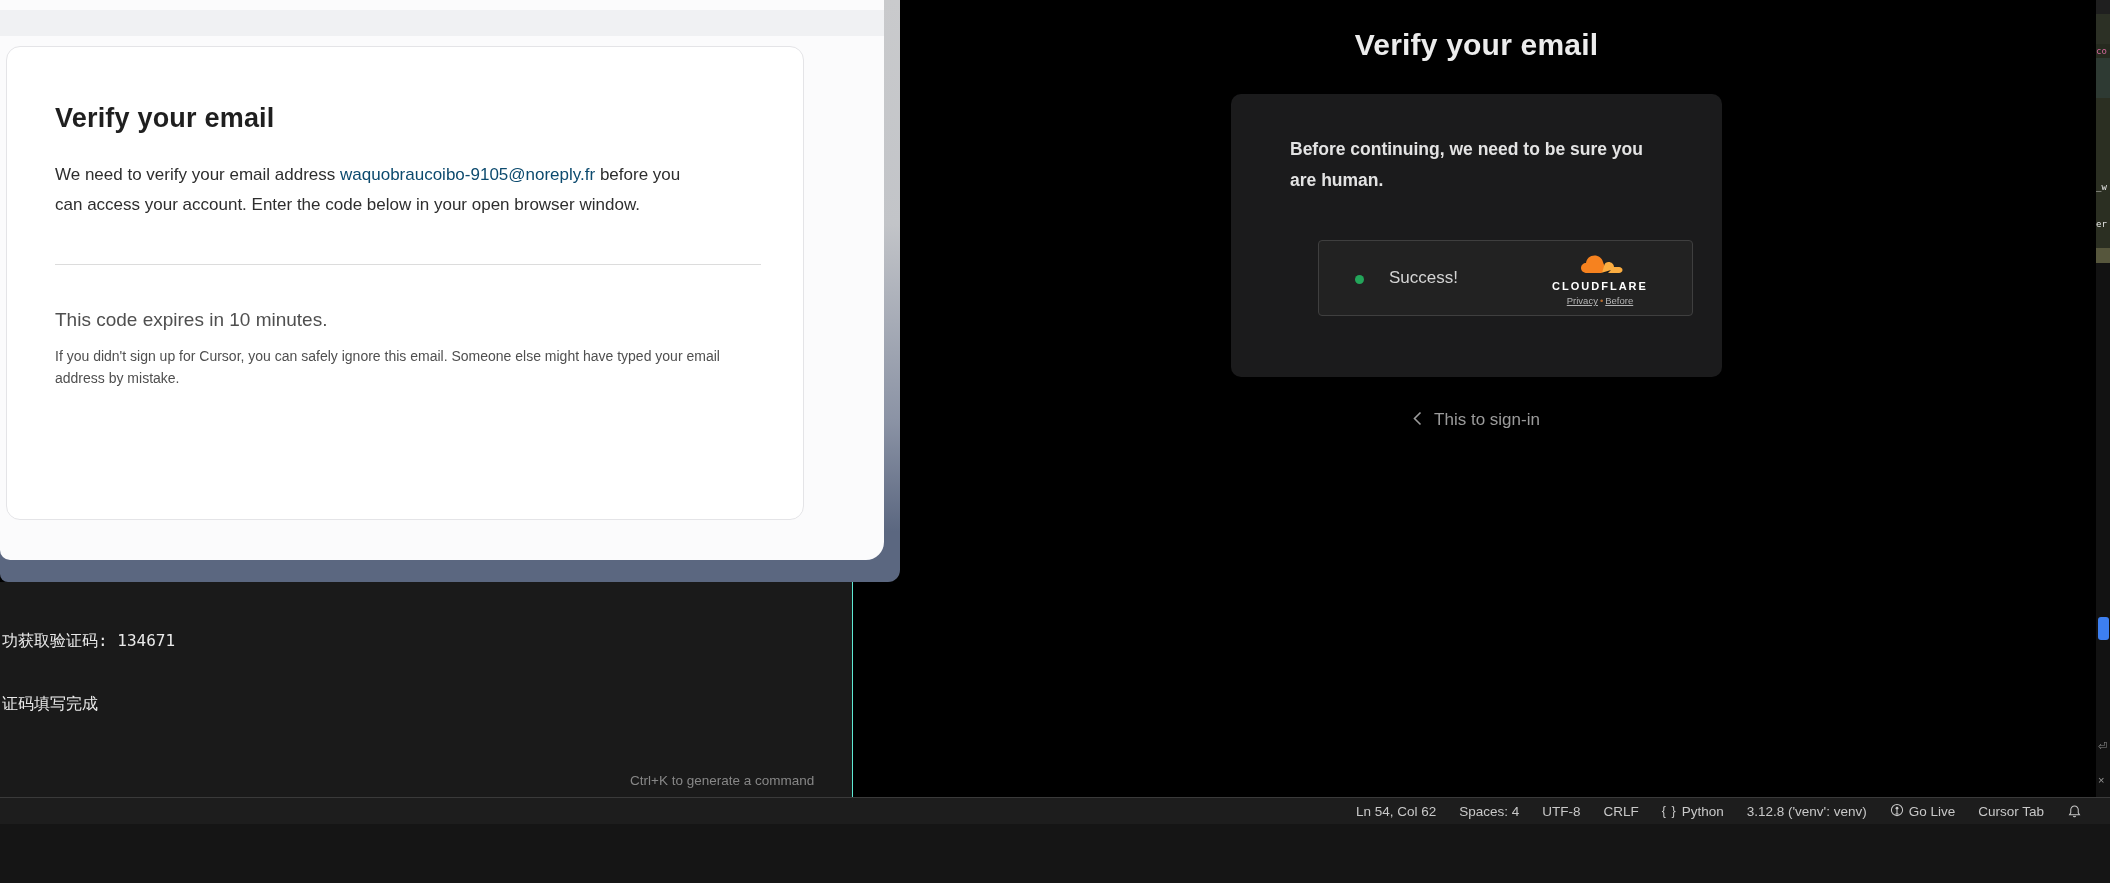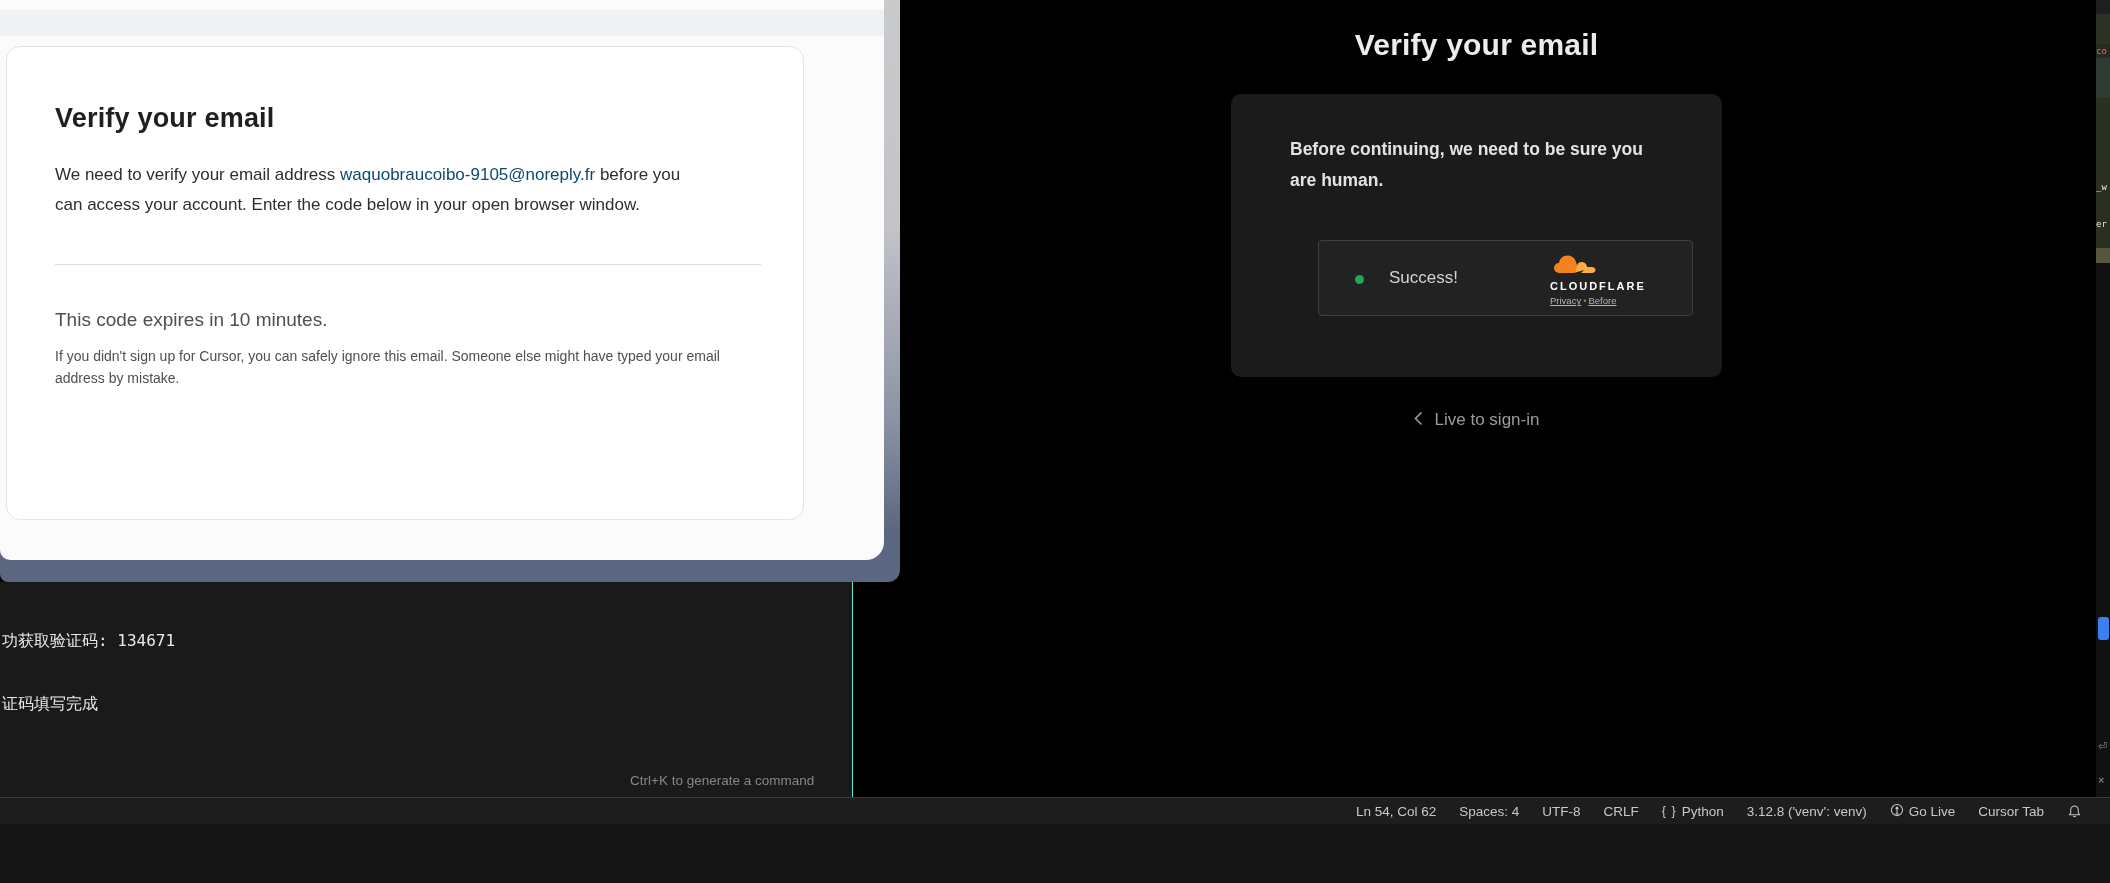--- a/index.html
+++ b/index.html
@@ -38,21 +38,21 @@
   .verify-title{position:absolute;left:1231px;top:28px;width:491px;text-align:center;
     font-size:30px;font-weight:700;color:#ececec;letter-spacing:.2px;}
   .verify-card{position:absolute;left:1231px;top:94px;width:491px;height:283px;
     background:#1b1b1c;border-radius:10px;}
   .verify-subtitle{position:absolute;left:59px;top:40px;width:370px;
     font-size:17.5px;font-weight:600;line-height:31px;color:#e3e3e3;}
   .turnstile{position:absolute;left:58px;top:146px;width:375px;height:76px;
     background:#222;border:1px solid #3f3f3f;border-radius:4px;margin-left:29px;}
   .ts-dot{position:absolute;left:36px;top:34px;width:9px;height:9px;border-radius:50%;}
   .ts-status{position:absolute;left:70px;top:27px;font-size:17px;color:#d4d4d4;}
-  .ts-brandblock{position:absolute;right:22px;top:10px;width:120px;text-align:left;}
+  .ts-brandblock{position:absolute;right:32px;top:10px;width:120px;text-align:center;}
   .ts-brand{font-size:11px;font-weight:700;letter-spacing:2px;color:#fff;margin-top:1px;}
   .ts-links{font-size:9.5px;color:#b5b5b5;margin-top:3px;}
   .ts-links a{color:#b5b5b5;text-decoration:underline;}
   .ts-sep{color:#b36b2e;padding:0 2px;}
   .back-link{position:absolute;left:1231px;top:410px;width:491px;text-align:center;
     font-size:17px;color:#9b9b9b;}
   .back-chevron{display:inline-block;margin-right:12px;transform:translateY(1px);}
 
   
   .sliver{position:absolute;left:2096px;top:0;width:14px;height:797px;background:#121212;overflow:hidden;}
@@ -123,21 +123,21 @@
           <path d="M24 22 L34 19 L31 22 Z" fill="#1b1b1c"></path>
         </svg>
         <div class="ts-brand">CLOUDFLARE</div>
         <div class="ts-links"><a href="#">Privacy</a><span class="ts-sep">•</span><a href="#">Before</a></div>
       </div>
     </div>
   </div>
 
   <div class="back-link"><span class="back-chevron"><svg width="9" height="15" viewBox="0 0 9 15">
           <polyline points="7.5,1.5 1.5,7.5 7.5,13.5" fill="none" stroke="#9b9b9b" stroke-width="1.6"></polyline>
-        </svg></span><span>Live to sign-in</span></div>
+        </svg></span><span>This to sign-in</span></div>
 
   <div class="sliver">
     <div class="sl-block" style="top:0;height:14px;background:#1f1f1f;"></div>
     <div class="sl-block" style="top:14px;height:30px;background:#2c3025;"></div>
     <div class="sl-block" style="top:44px;height:14px;background:#262a1f;"></div>
     <div class="sl-block" style="top:58px;height:40px;background:#2e3a33;"></div>
     <div class="sl-block" style="top:98px;height:150px;background:#2b2f22;"></div>
     <div class="sl-block" style="top:248px;height:15px;background:#56563c;"></div>
     <div class="sl-text" style="top:46px;color:#d4689b;">co</div>
     <div class="sl-text" style="top:182px;color:#e8e8e8;">_w</div>

